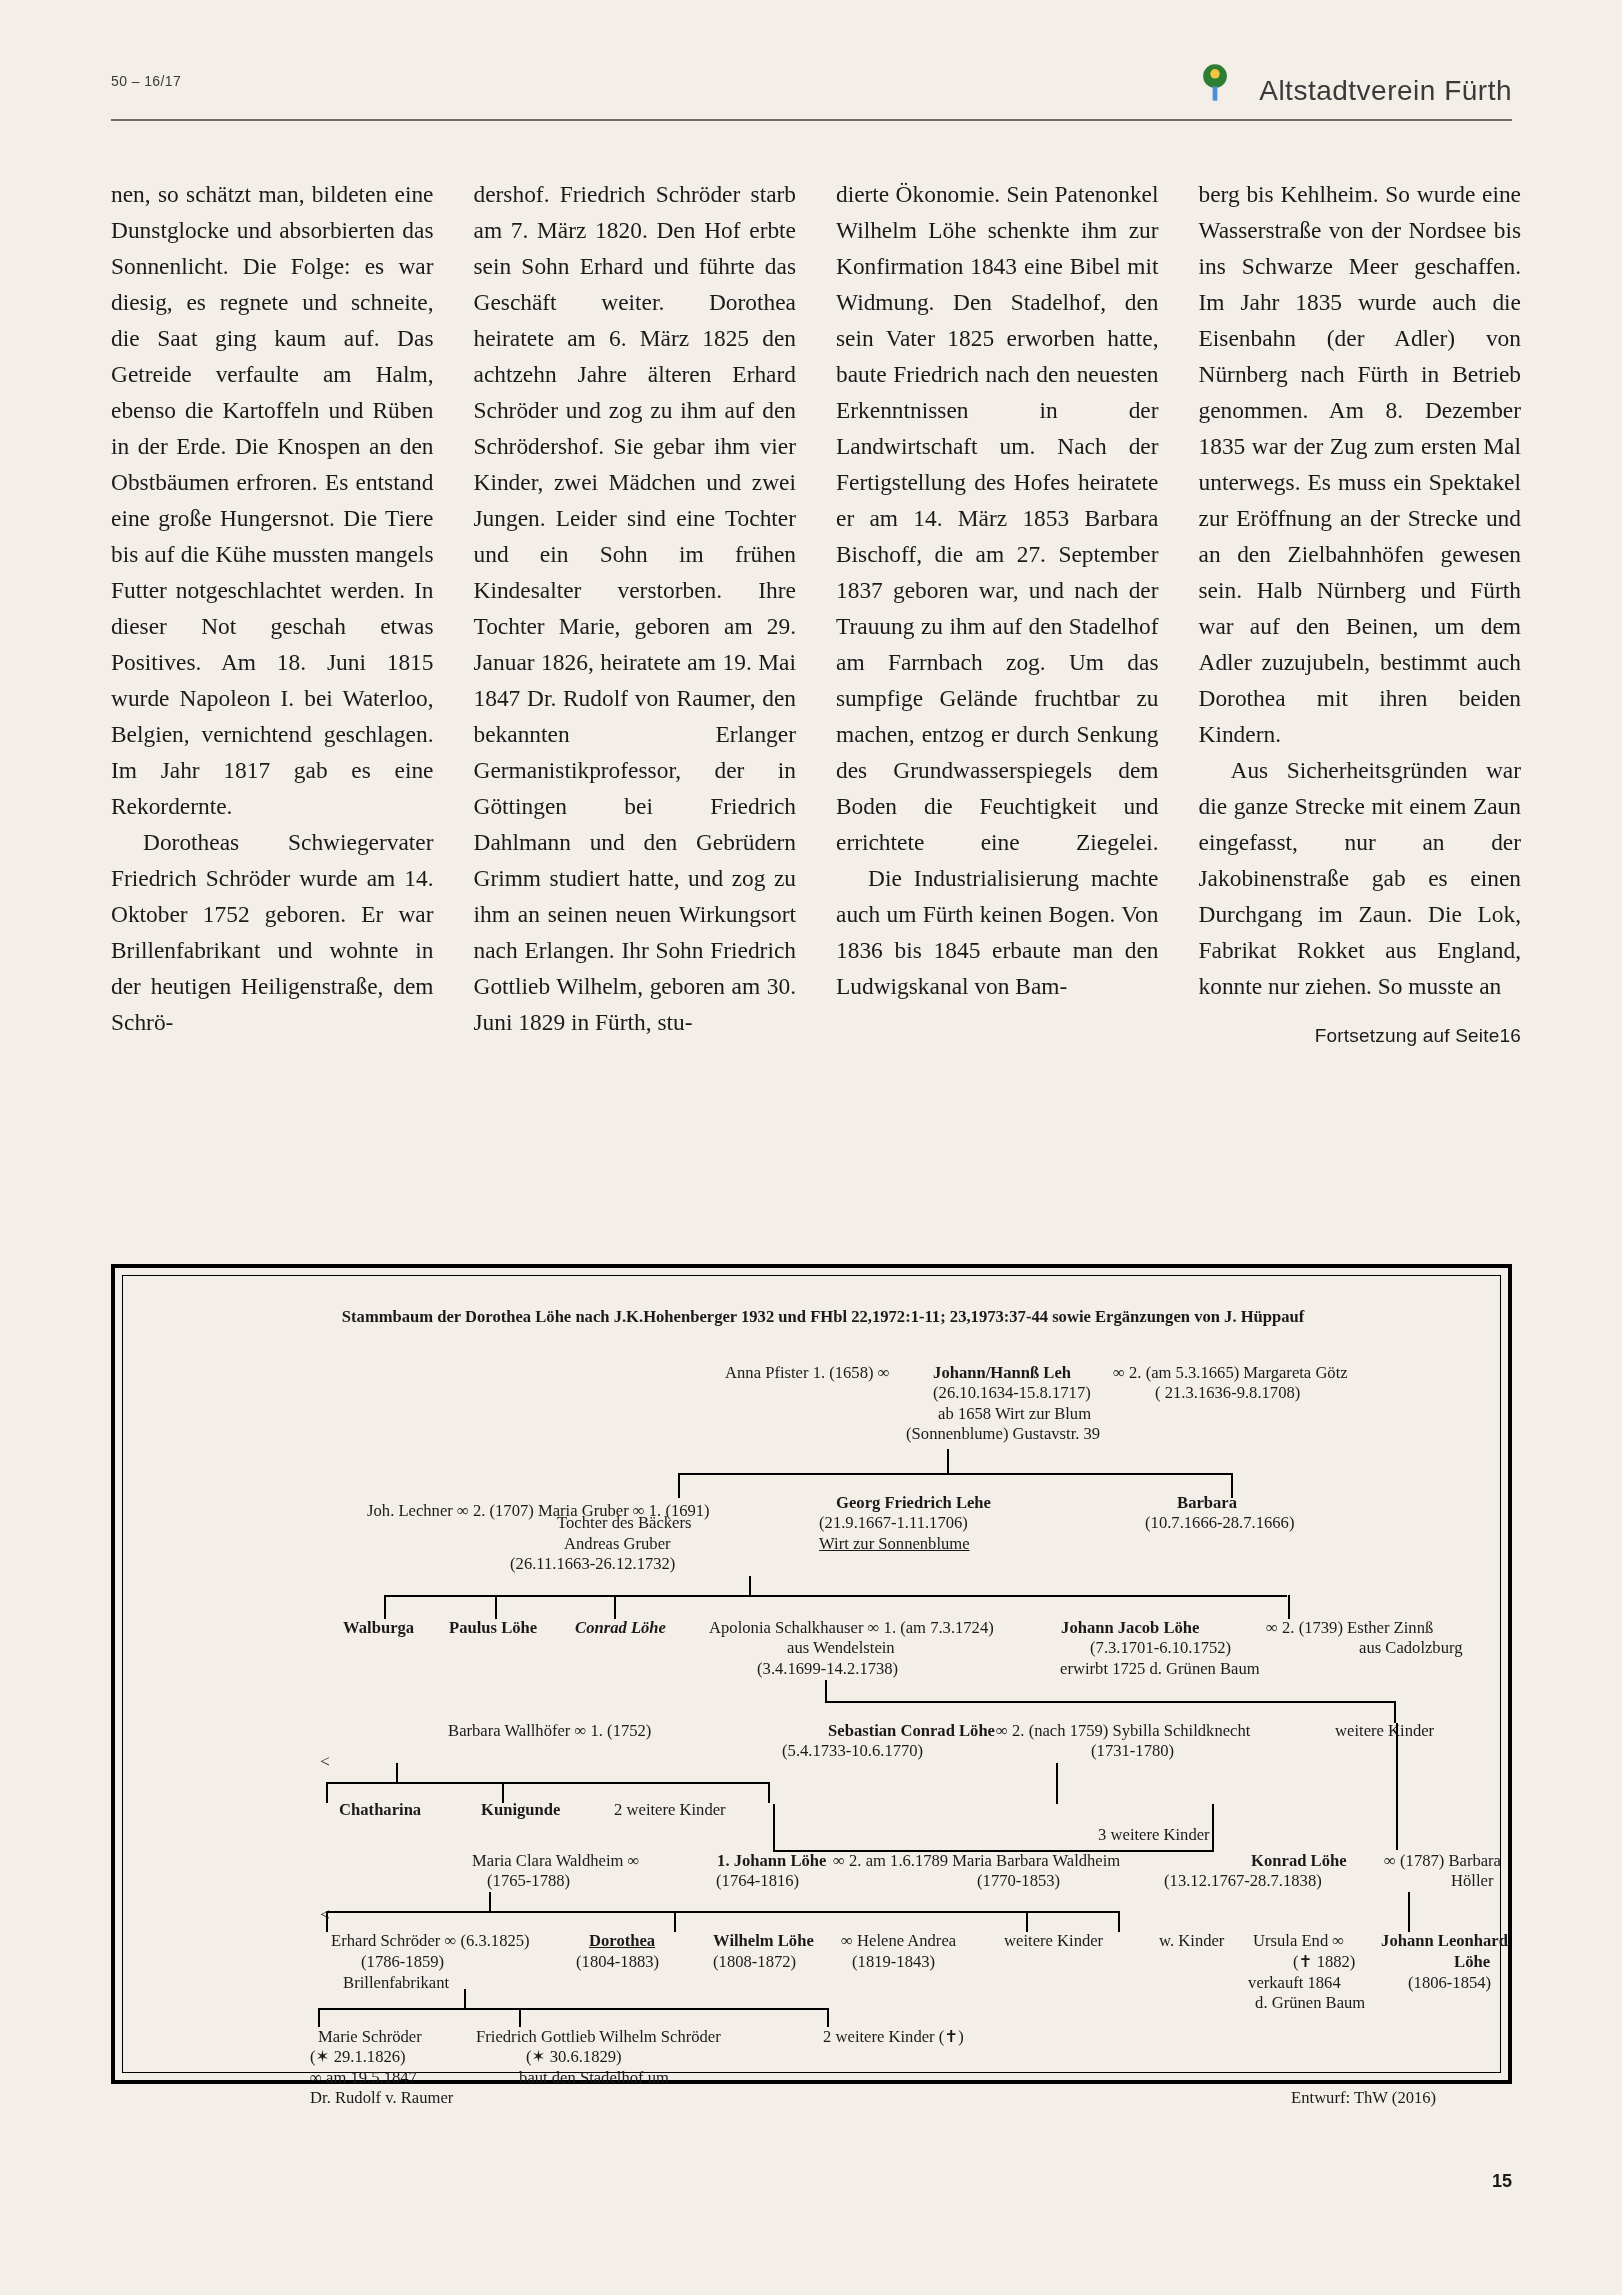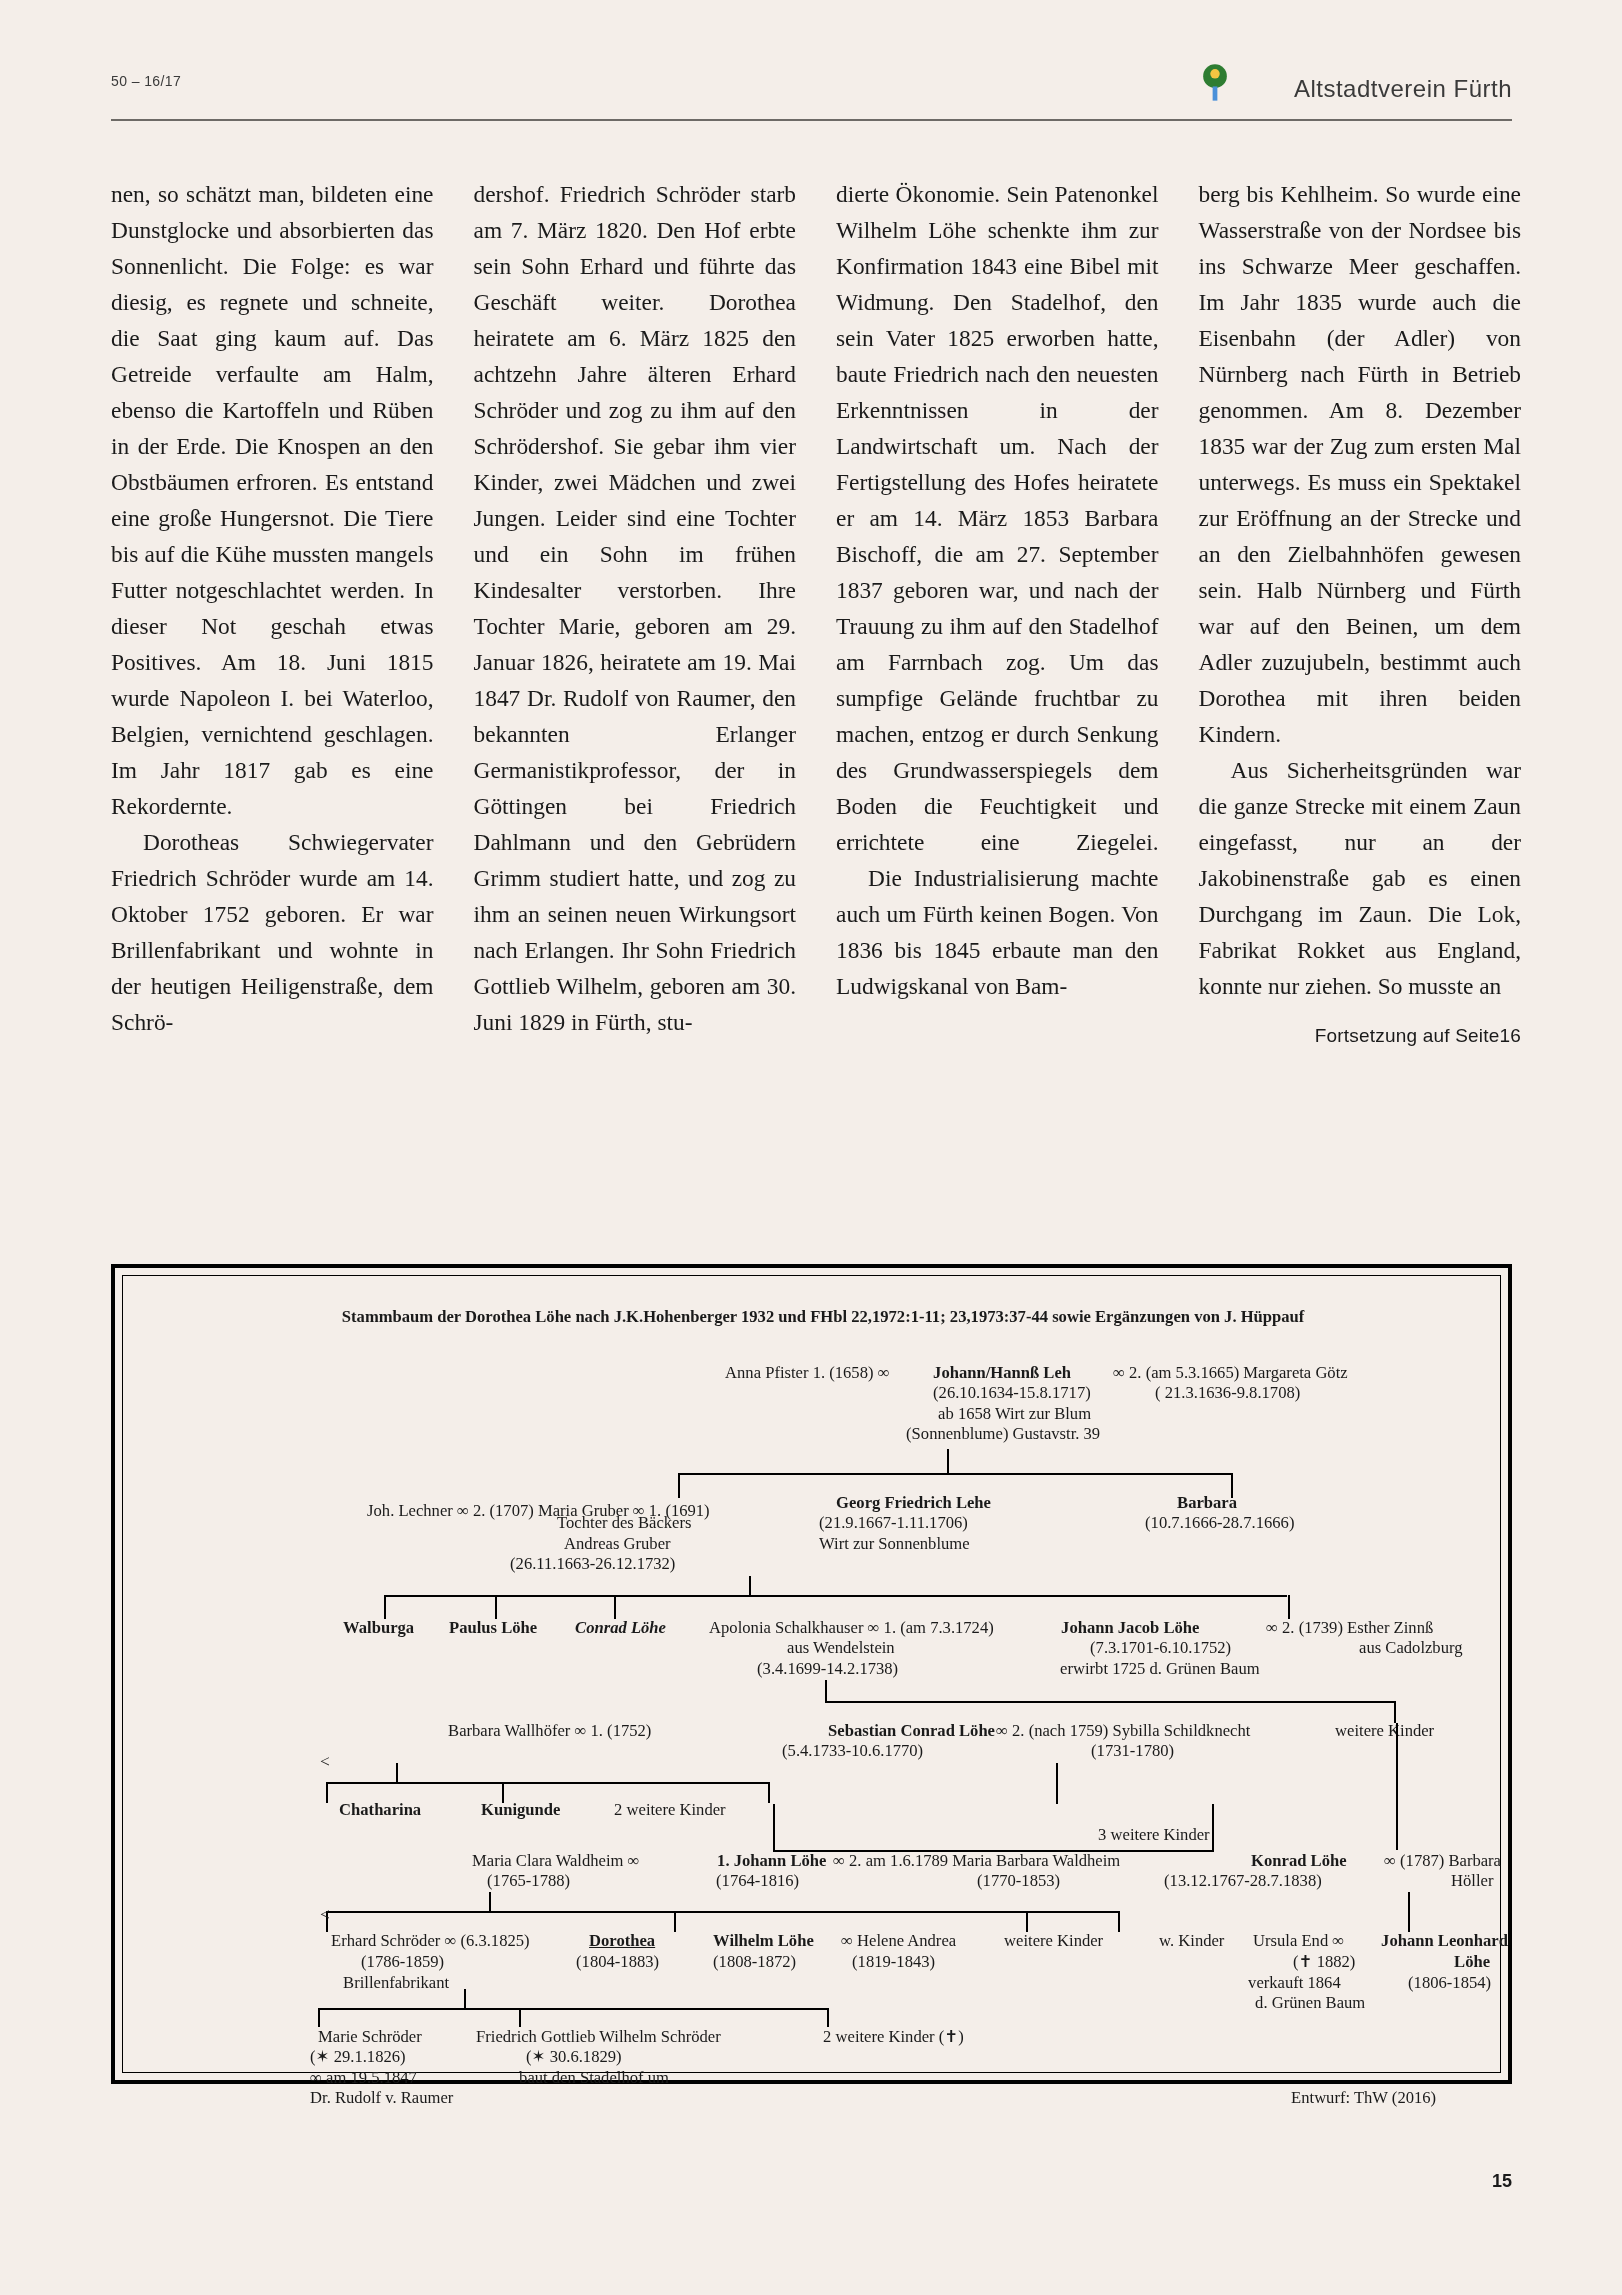--- a/index.html
+++ b/index.html
@@ -43,21 +43,21 @@
     font-family: "Liberation Sans", sans-serif;
     font-size: 14px;
     letter-spacing: 0.4px;
     color: #3a3a3a;
   }
   .header-right {
     position: absolute;
     right: 0;
     top: 1.6px;
     font-family: "Liberation Sans", sans-serif;
-    font-size: 24px;
+    font-size: 28px;
     letter-spacing: 0.5px;
     color: #3a3a3a;
   }
   .header-logo {
     position: absolute;
     right: 281px;
     top: -11px;
     width: 32px;
     height: 41px;
   }
@@ -214,21 +214,21 @@
         <div class="ln" style="left:555px; top:197px; width:1.6px; height:25px;"></div>
         <div class="ln" style="left:1108px; top:197px; width:1.6px; height:25px;"></div>
 
         <div class="t" style="left:244px; top:224px;">Joh. Lechner    ∞ 2. (1707)  Maria Gruber ∞ 1. (1691)</div>
         <div class="t" style="left:434px; top:236px;">Tochter des Bäckers</div>
         <div class="t" style="left:441px; top:257px;">Andreas Gruber</div>
         <div class="t" style="left:387px; top:277px;">(26.11.1663-26.12.1732)</div>
 
         <div class="t b" style="left:713px; top:216px;">Georg Friedrich Lehe</div>
         <div class="t" style="left:696px; top:236px;">(21.9.1667-1.11.1706)</div>
-        <div class="t" style="left:696px; top:257px;">Wirt zur Sonnenblume</div>
+        <div class="t" style="left:696px; top:257px;text-decoration:underline;">Wirt zur Sonnenblume</div>
 
         <div class="t b" style="left:1054px; top:216px;">Barbara</div>
         <div class="t" style="left:1022px; top:236px;">(10.7.1666-28.7.1666)</div>
 
         <div class="ln" style="left:626px; top:300px; width:1.6px; height:20.6px;"></div>
         <div class="ln" style="left:261px; top:319px; width:903px; height:1.6px;"></div>
         <div class="ln" style="left:261px; top:319px; width:1.6px; height:24px;"></div>
         <div class="ln" style="left:372px; top:319px; width:1.6px; height:24px;"></div>
         <div class="ln" style="left:491px; top:319px; width:1.6px; height:24px;"></div>
         <div class="ln" style="left:1165px; top:319px; width:1.6px; height:24px;"></div>

